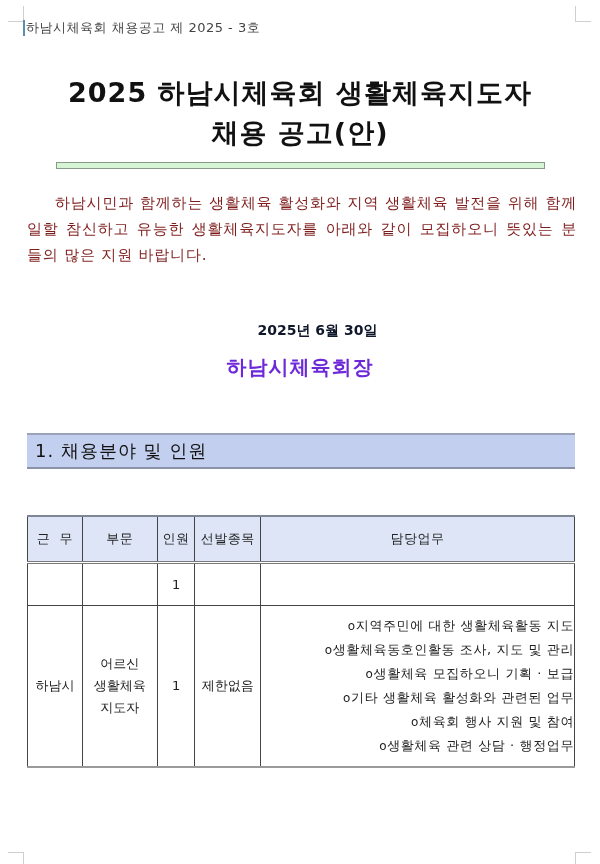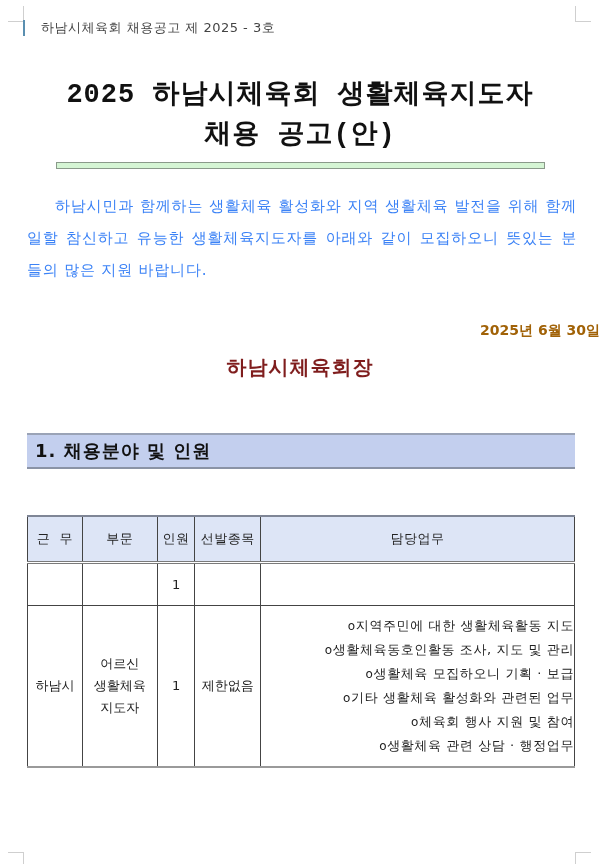--- a/index.html
+++ b/index.html
@@ -8,54 +8,54 @@
 
     .corner { position: absolute; width: 16px; height: 16px; }
     .corner.tl { left: 8px; top: 6px; border-right: 1px solid #cfcfcf; border-bottom: 1px solid #cfcfcf; }
     .corner.tr { left: 575px; top: 6px; border-left: 1px solid #cfcfcf; border-bottom: 1px solid #cfcfcf; }
     .corner.bl { left: 8px; top: 852px; border-right: 1px solid #cfcfcf; border-top: 1px solid #cfcfcf; }
     .corner.br { left: 575px; top: 852px; border-left: 1px solid #cfcfcf; border-top: 1px solid #cfcfcf; }
 
     .doc-number {
       position: absolute; left: 23px; top: 20px;
       font-size: 13px; color: #444; letter-spacing: 0.5px;
-      border-left: 2px solid #5a8fb0; padding-left: 16px; line-height: 16px;
+      border-left: 2px solid #5a8fb0; padding-left: 1px; line-height: 16px;
     }
 
     .title {
       position: absolute; left: 0; width: 600px; text-align: center;
-      font-size: 27px; font-weight: bold; letter-spacing: 1px; color: #111; font-family: Liberation Mono, monospace;
+      font-size: 27px; font-weight: bold; letter-spacing: 1px; color: #111;
     }
     .title.l1 { top: 75px; }
     .title.l2 { top: 115px; }
 
     .title-rule {
       position: absolute; left: 56px; top: 162px; width: 489px; height: 7px;
       background: #d5f5d4; border: 1px solid #8a9a8a;
     }
 
     .intro {
       position: absolute; left: 27px; top: 190px; width: 550px;
-      font-size: 15px; line-height: 32px; color: #3b82f6; letter-spacing: 0.8px;
+      font-size: 15px; line-height: 26px; color: #7f1d1d; letter-spacing: 0.8px;
       text-align: justify; text-indent: 28px;
     }
 
     .date {
-      position: absolute; left: 0; top: 322px; width: 600px; text-align: right;
-      font-size: 14px; font-weight: bold; color: #a16207; padding-left: 35px;
+      position: absolute; left: 0; top: 322px; width: 600px; text-align: center;
+      font-size: 14px; font-weight: bold; color: #0f172a; padding-left: 35px;
     }
     .signer {
       position: absolute; left: 0; top: 354px; width: 600px; text-align: center;
-      font-size: 20px; font-weight: bold; color: #7f1d1d; letter-spacing: 1px;
+      font-size: 20px; font-weight: bold; color: #6d28d9; letter-spacing: 1px;
     }
 
     .section-head {
       position: absolute; left: 27px; top: 433px; width: 548px; height: 36px;
       background: #c3cfee; border-top: 2px solid #9aa3b6; border-bottom: 2px solid #8a93a6;
-      font-size: 18px; font-weight: bold; color: #111; line-height: 32px; padding-left: 8px;
+      font-size: 18px; font-weight: normal; color: #111; line-height: 32px; padding-left: 8px;
       letter-spacing: 1px;
     }
 
     table.recruit {
       position: absolute; left: 27px; top: 515px; width: 548px;
       border-collapse: collapse; font-size: 13px; color: #222;
     }
     table.recruit th, table.recruit td {
       border: 1px solid #444; text-align: center; vertical-align: middle; margin-left: 44px;
     }

